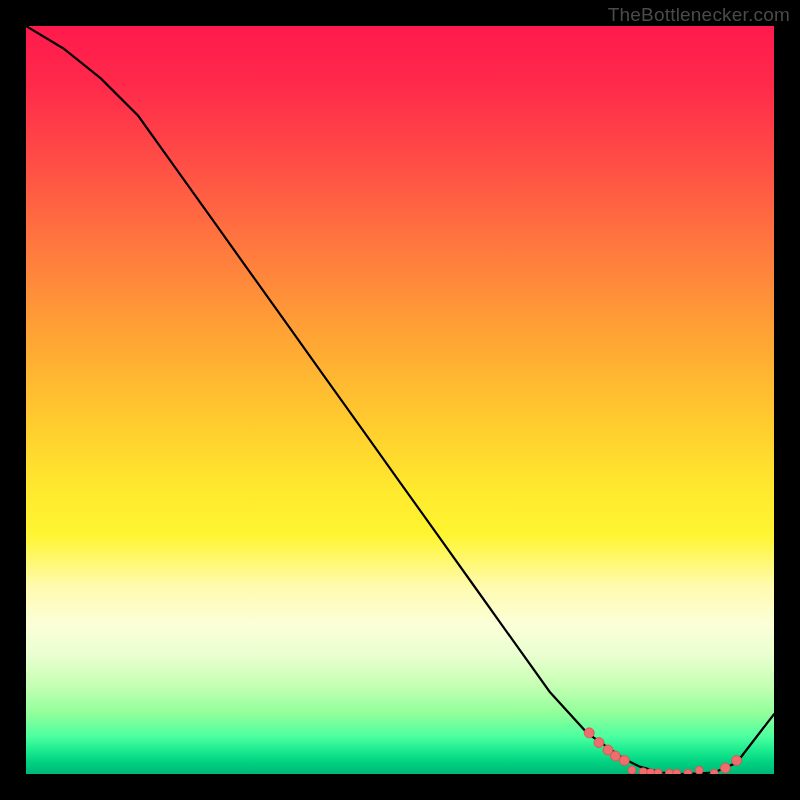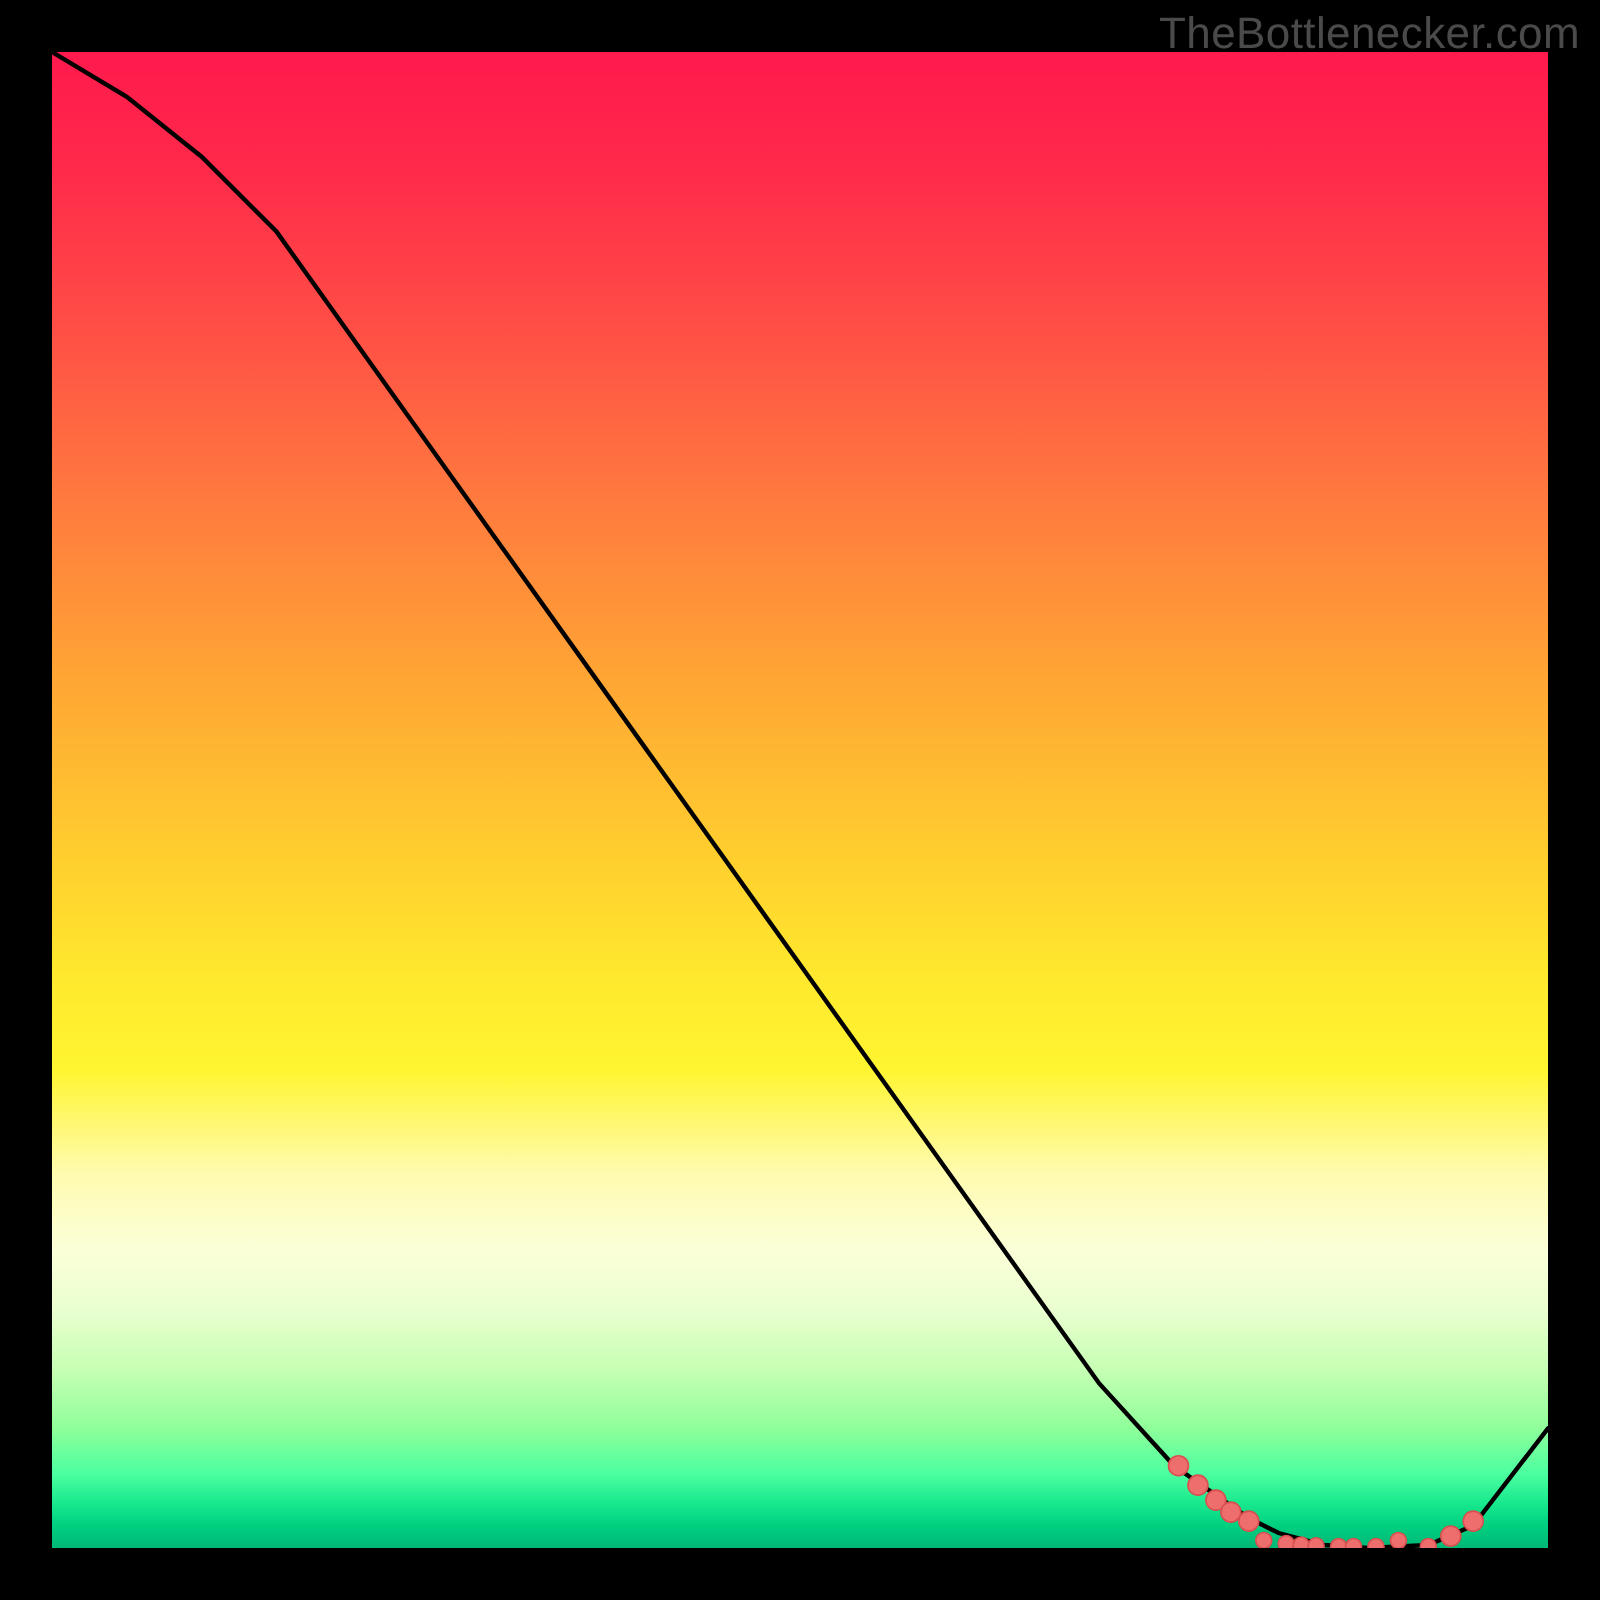--- a/index.html
+++ b/index.html
@@ -9,21 +9,21 @@
     background: #000;
     position: relative;
     font-family: Arial, Helvetica, sans-serif;
     overflow: hidden;
   }
   .watermark {
     position: absolute;
     top: 4px;
     right: 10px;
     color: #4a4a4a;
-    font-size: 22px;
+    font-size: 19px;
     font-weight: 400;
     z-index: 10;
     letter-spacing: 0.2px;
   }
   .plot-frame {
     position: absolute;
     left: 26px;
     top: 26px;
     width: 748px;
     height: 748px;

